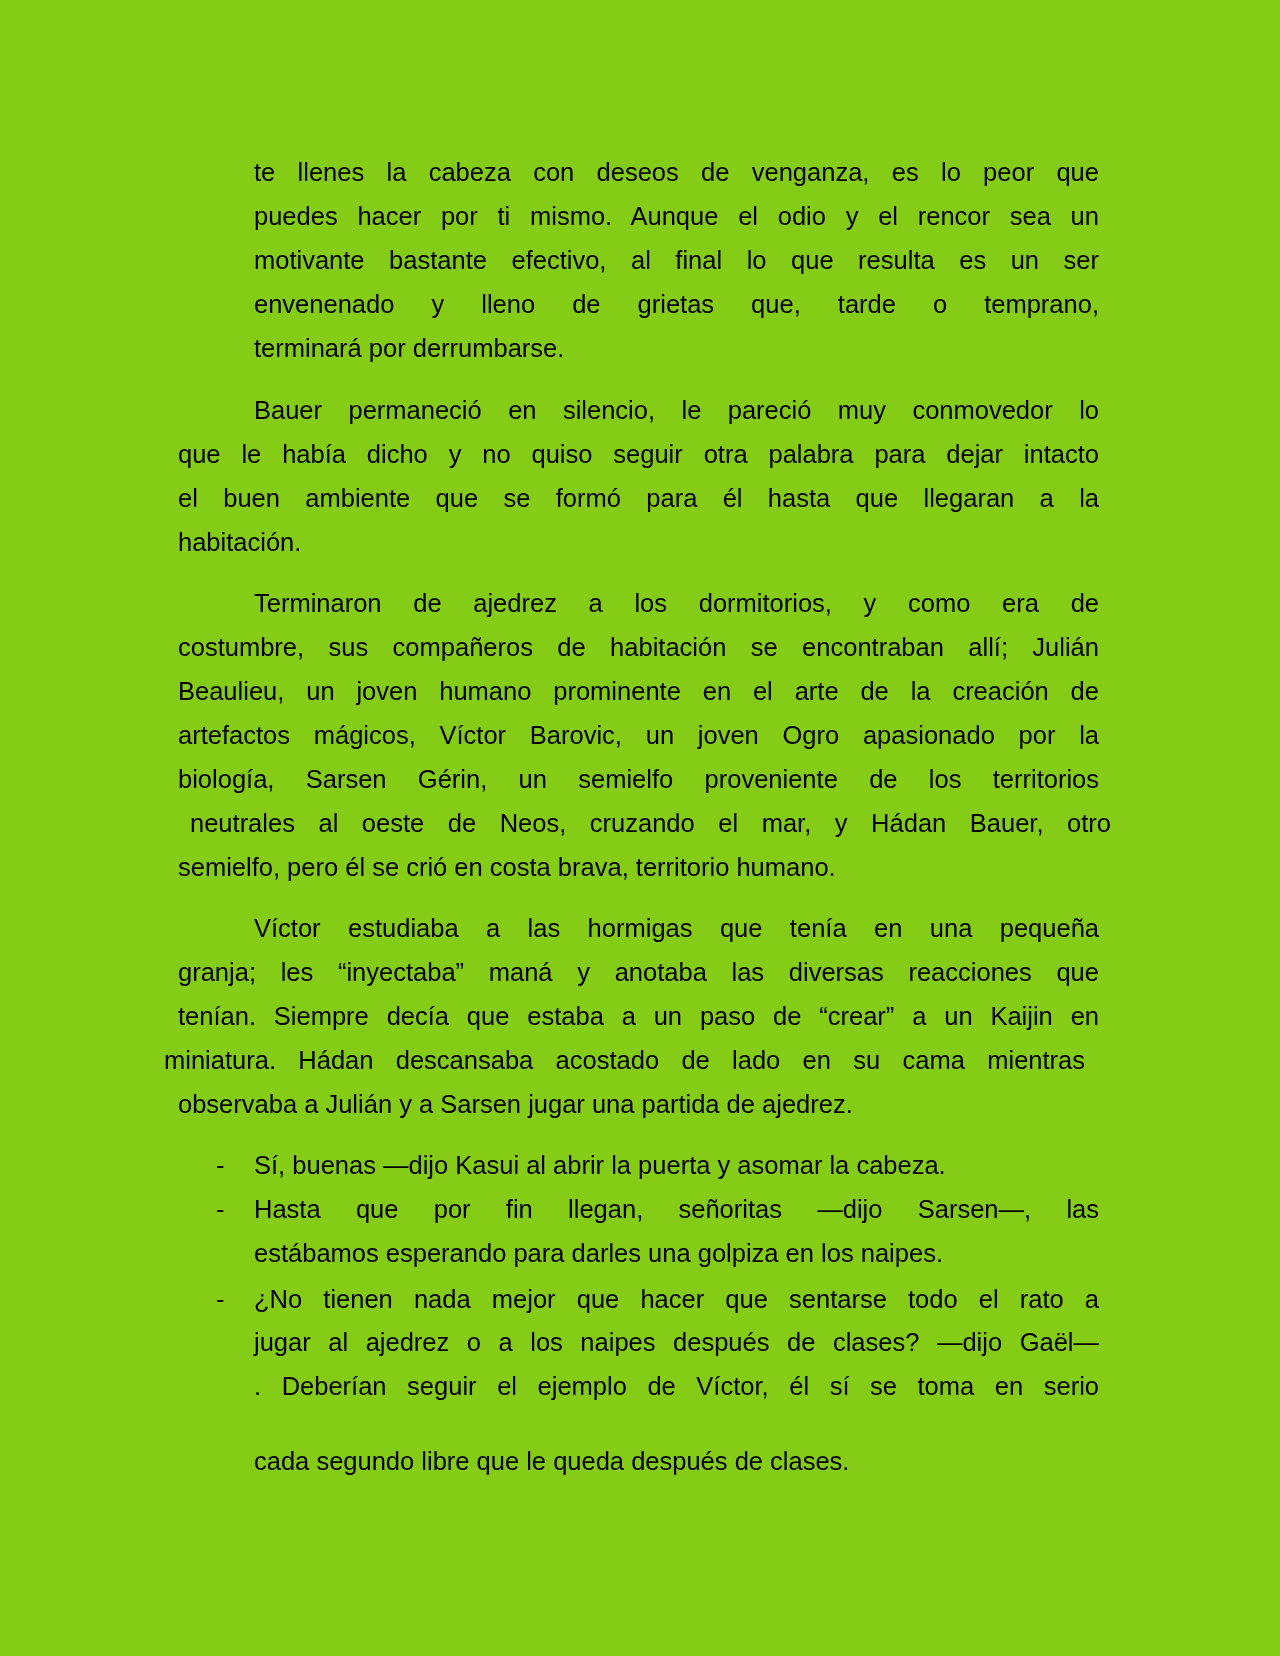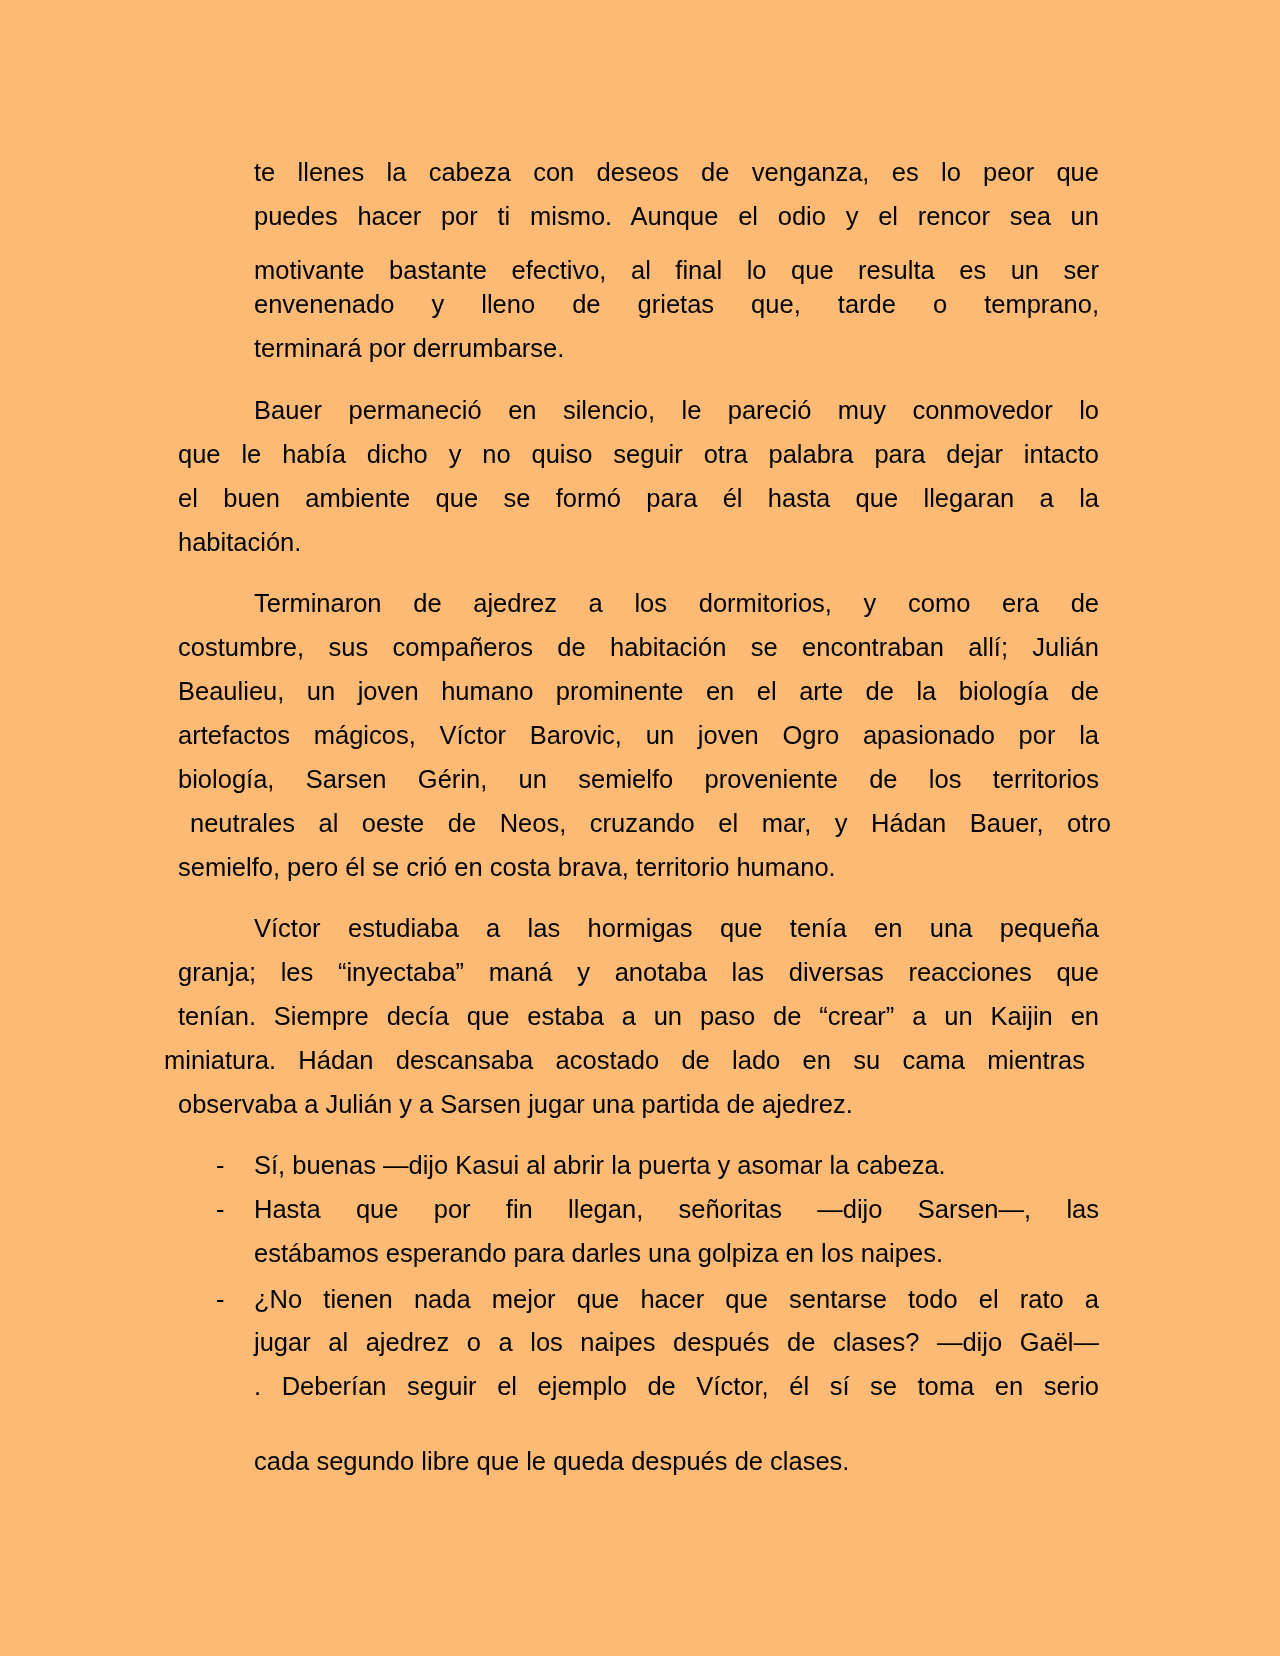--- a/index.html
+++ b/index.html
@@ -1,19 +1,19 @@
 <!DOCTYPE html>
 <html><head>
 <meta charset="utf-8">
 <style>
   html, body { margin: 0; padding: 0; background: #ffffff; }
   body { width: 1280px; height: 1656px; position: relative; overflow: hidden; }
   .page {
     position: absolute; left: 0; top: 0; width: 1280px; height: 1656px;
-    background: #fdba74; color: #000000;
+    background: #84cc16; color: #000000;
     font-family: "Liberation Sans", "DejaVu Sans", sans-serif;
     font-size: 25.5px;
   }
   .block { position: absolute; }
   .line {
     position: absolute;
     height: 44px;
     line-height: 44px;
     white-space: nowrap;
     text-align: justify;
@@ -23,36 +23,36 @@
   .dash { position: absolute; width: 20px; line-height: 44px; height: 44px; }
 </style>
 </head>
 <body>
 
 <div class="page">
 
   <div class="block">
     <div class="line" style="left:254px;width:845px;top:150px">te llenes la cabeza con deseos de venganza, es lo peor que</div>
     <div class="line" style="left:254px;width:845px;top:194px">puedes hacer por ti mismo. Aunque el odio y el rencor sea un</div>
-    <div class="line" style="left:254px;width:845px;top:248px">motivante bastante efectivo, al final lo que resulta es un ser</div>
+    <div class="line" style="left:254px;width:845px;top:238px">motivante bastante efectivo, al final lo que resulta es un ser</div>
     <div class="line" style="left:254px;width:845px;top:282px">envenenado y lleno de grietas que, tarde o temprano,</div>
     <div class="line last" style="left:254px;width:845px;top:326px">terminará por derrumbarse.</div>
   </div>
 
   <div class="block">
     <div class="line" style="left:254px;width:845px;top:388px">Bauer permaneció en silencio, le pareció muy conmovedor lo</div>
     <div class="line" style="left:178px;width:921px;top:432px">que le había dicho y no quiso seguir otra palabra para dejar intacto</div>
     <div class="line" style="left:178px;width:921px;top:476px">el buen ambiente que se formó para él hasta que llegaran a la</div>
     <div class="line last" style="left:178px;width:921px;top:520px">habitación.</div>
   </div>
 
   <div class="block">
     <div class="line" style="left:254px;width:845px;top:581px">Terminaron de ajedrez a los dormitorios, y como era de</div>
     <div class="line" style="left:178px;width:921px;top:625px">costumbre, sus compañeros de habitación se encontraban allí; Julián</div>
-    <div class="line" style="left:178px;width:921px;top:669px">Beaulieu, un joven humano prominente en el arte de la biología de</div>
+    <div class="line" style="left:178px;width:921px;top:669px">Beaulieu, un joven humano prominente en el arte de la creación de</div>
     <div class="line" style="left:178px;width:921px;top:713px">artefactos mágicos, Víctor Barovic, un joven Ogro apasionado por la</div>
     <div class="line" style="left:178px;width:921px;top:757px">biología, Sarsen Gérin, un semielfo proveniente de los territorios</div>
     <div class="line" style="left:190px;width:921px;top:801px">neutrales al oeste de Neos, cruzando el mar, y Hádan Bauer, otro</div>
     <div class="line last" style="left:178px;width:921px;top:845px">semielfo, pero él se crió en costa brava, territorio humano.</div>
   </div>
 
   <div class="block">
     <div class="line" style="left:254px;width:845px;top:906px">Víctor estudiaba a las hormigas que tenía en una pequeña</div>
     <div class="line" style="left:178px;width:921px;top:950px">granja; les “inyectaba” maná y anotaba las diversas reacciones que</div>
     <div class="line" style="left:178px;width:921px;top:994px">tenían. Siempre decía que estaba a un paso de “crear” a un Kaijin en</div>

